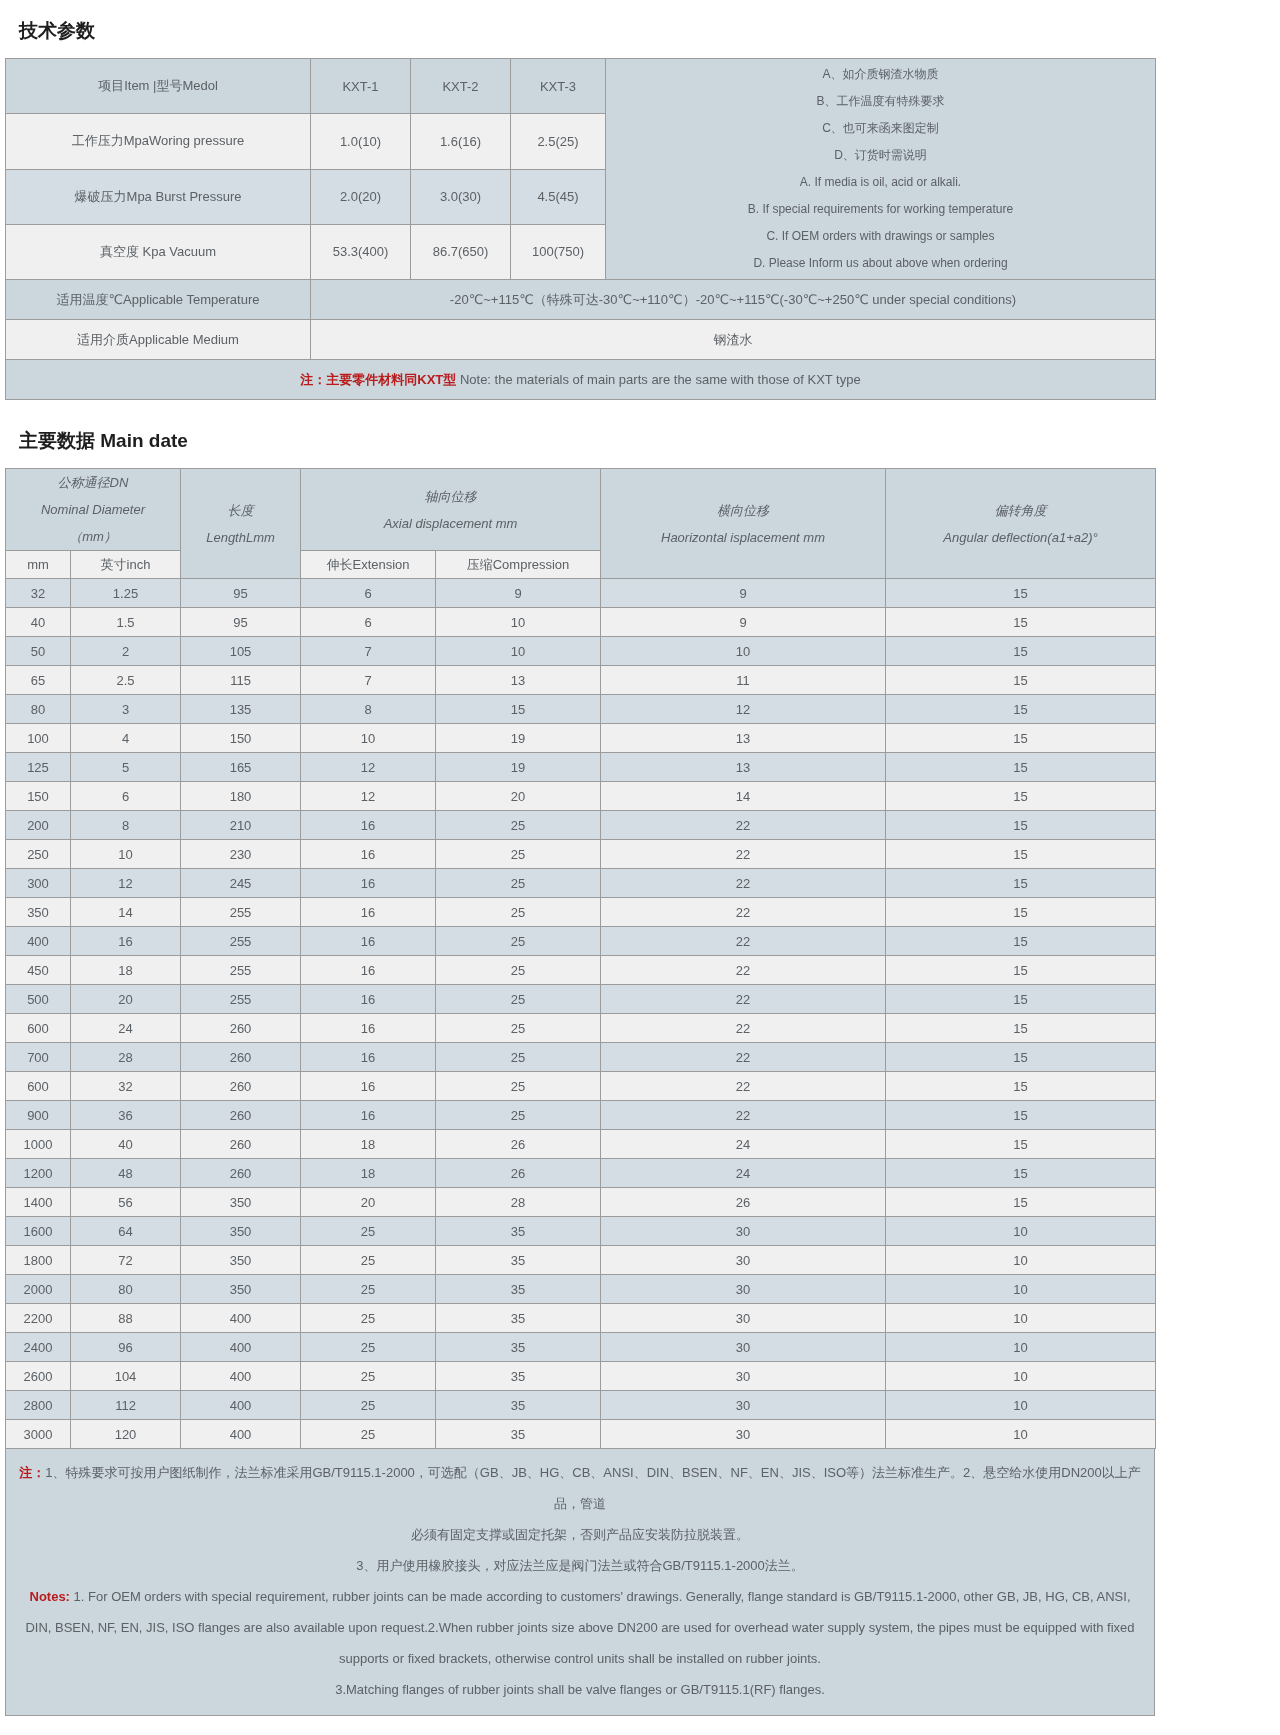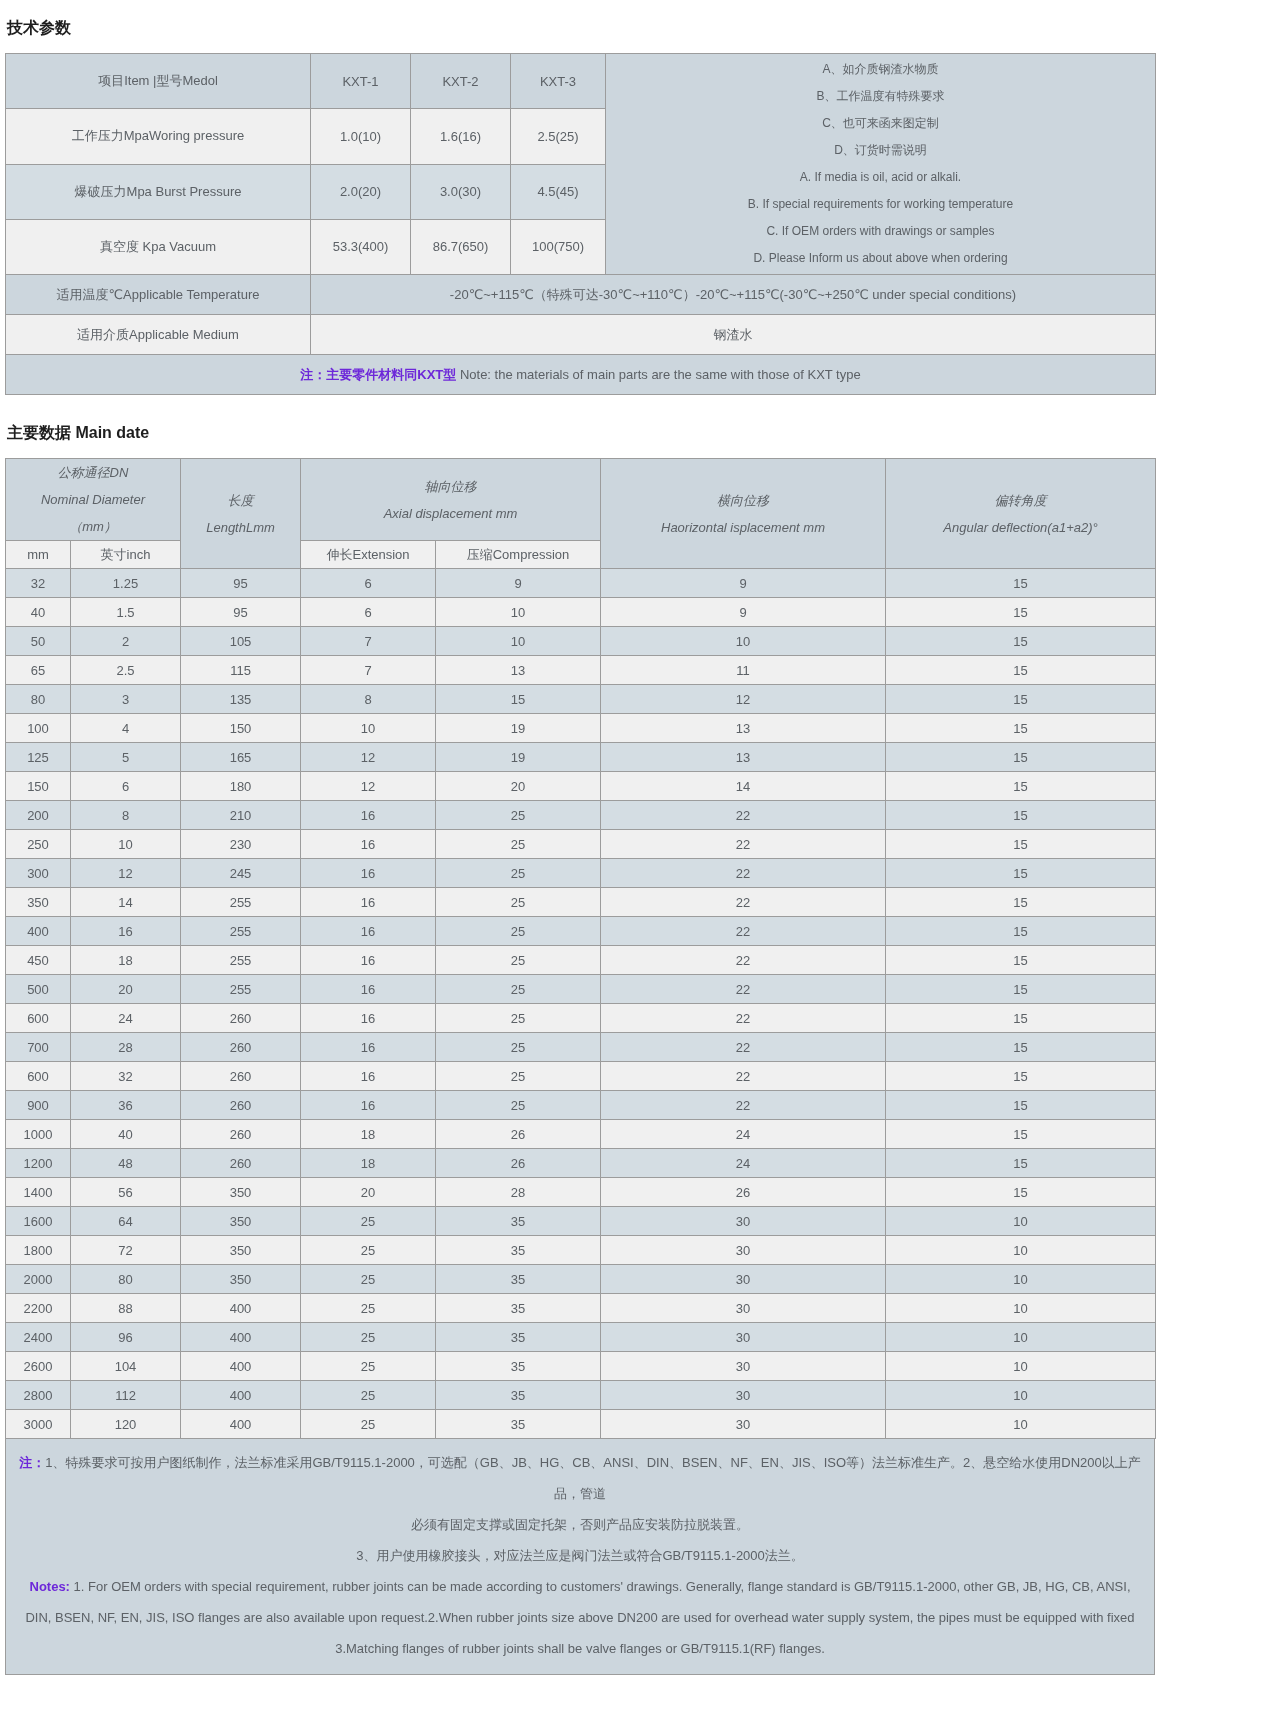--- a/index.html
+++ b/index.html
@@ -6,32 +6,32 @@
     --blu-h:#ccd6dd;   
     --blu-r:#d4dde3;   
     --lgt:#f0f0f0;     
     --bdr:#9c9c9c;     
     --txt:#5c6166;     
     --dark:#1e1e1e;    
   }
   html,body{margin:0;padding:0;background:#ffffff;}
   body{width:1280px;font-family:"Liberation Sans","DejaVu Sans",sans-serif;color:var(--txt);}
   .wrap{padding:6px 5px 10px 5px;}
-  .sec-title{font-size:16px;font-weight:bold;color:var(--dark);margin:12px 0 14px 2px;}
+  .sec-title{font-size:19px;font-weight:bold;color:var(--dark);margin:12px 0 14px 14px;}
   .sec-title.second{margin-top:28px;}
   table{border-collapse:collapse;table-layout:fixed;width:1150px;font-size:13px;}
   td{border:1px solid var(--bdr);text-align:center;vertical-align:middle;padding:0 4px;color:var(--txt);overflow:hidden;}
   .blu-h{background:var(--blu-h);}
   .blu-r{background:var(--blu-r);}
   .lgt{background:var(--lgt);}
   .h54{height:54px;}
   .h28{height:40px;}
   .side-notes{padding:2px 6px;}
   .side-note-line{line-height:27px;font-size:12px;}
-  .footnote b,.note-line b{font-weight:bold;color:#6d28d9;}
+  .footnote b,.note-line b{font-weight:bold;color:#b91c1c;}
   .t2 .hdr-main{height:82px;font-style:italic;}
   .t2 .hdr-sub{height:28px;}
   .hline{line-height:27px;}
   .drow{height:29px;}
   .zb-a{background:var(--blu-r);}
   .zb-b{background:var(--lgt);}
   .notes-box{width:1136px;background:var(--blu-h);border:1px solid var(--bdr);border-top:none;text-align:center;padding:8px 6px 10px 6px;}
   .note-line{line-height:31px;font-size:13px;}
 </style>
 </head>
@@ -460,17 +460,18 @@
       <div class="note-line"><b>注：</b><span>1、特殊要求可按用户图纸制作，法兰标准采用GB/T9115.1-2000，可选配（GB、JB、HG、CB、ANSI、DIN、BSEN、NF、EN、JIS、ISO等）法兰标准生产。2、悬空给水使用DN200以上产品，管道</span></div>
 
       <div class="note-line"><b></b><span>必须有固定支撑或固定托架，否则产品应安装防拉脱装置。</span></div>
 
       <div class="note-line"><b></b><span>3、用户使用橡胶接头，对应法兰应是阀门法兰或符合GB/T9115.1-2000法兰。</span></div>
 
       <div class="note-line"><b>Notes:</b><span> 1. For OEM orders with special requirement, rubber joints can be made according to customers' drawings. Generally, flange standard is GB/T9115.1-2000, other GB, JB, HG, CB, ANSI,</span></div>
 
       <div class="note-line"><b></b><span>DIN, BSEN, NF, EN, JIS, ISO flanges are also available upon request.2.When rubber joints size above DN200 are used for overhead water supply system, the pipes must be equipped with fixed</span></div>
 
+      <div class="note-line"><b></b><span>supports or fixed brackets, otherwise control units shall be installed on rubber joints.</span></div>
 
       <div class="note-line"><b></b><span>3.Matching flanges of rubber joints shall be valve flanges or GB/T9115.1(RF) flanges.</span></div>
     </div>
 
 </div>
 
 </body></html>

